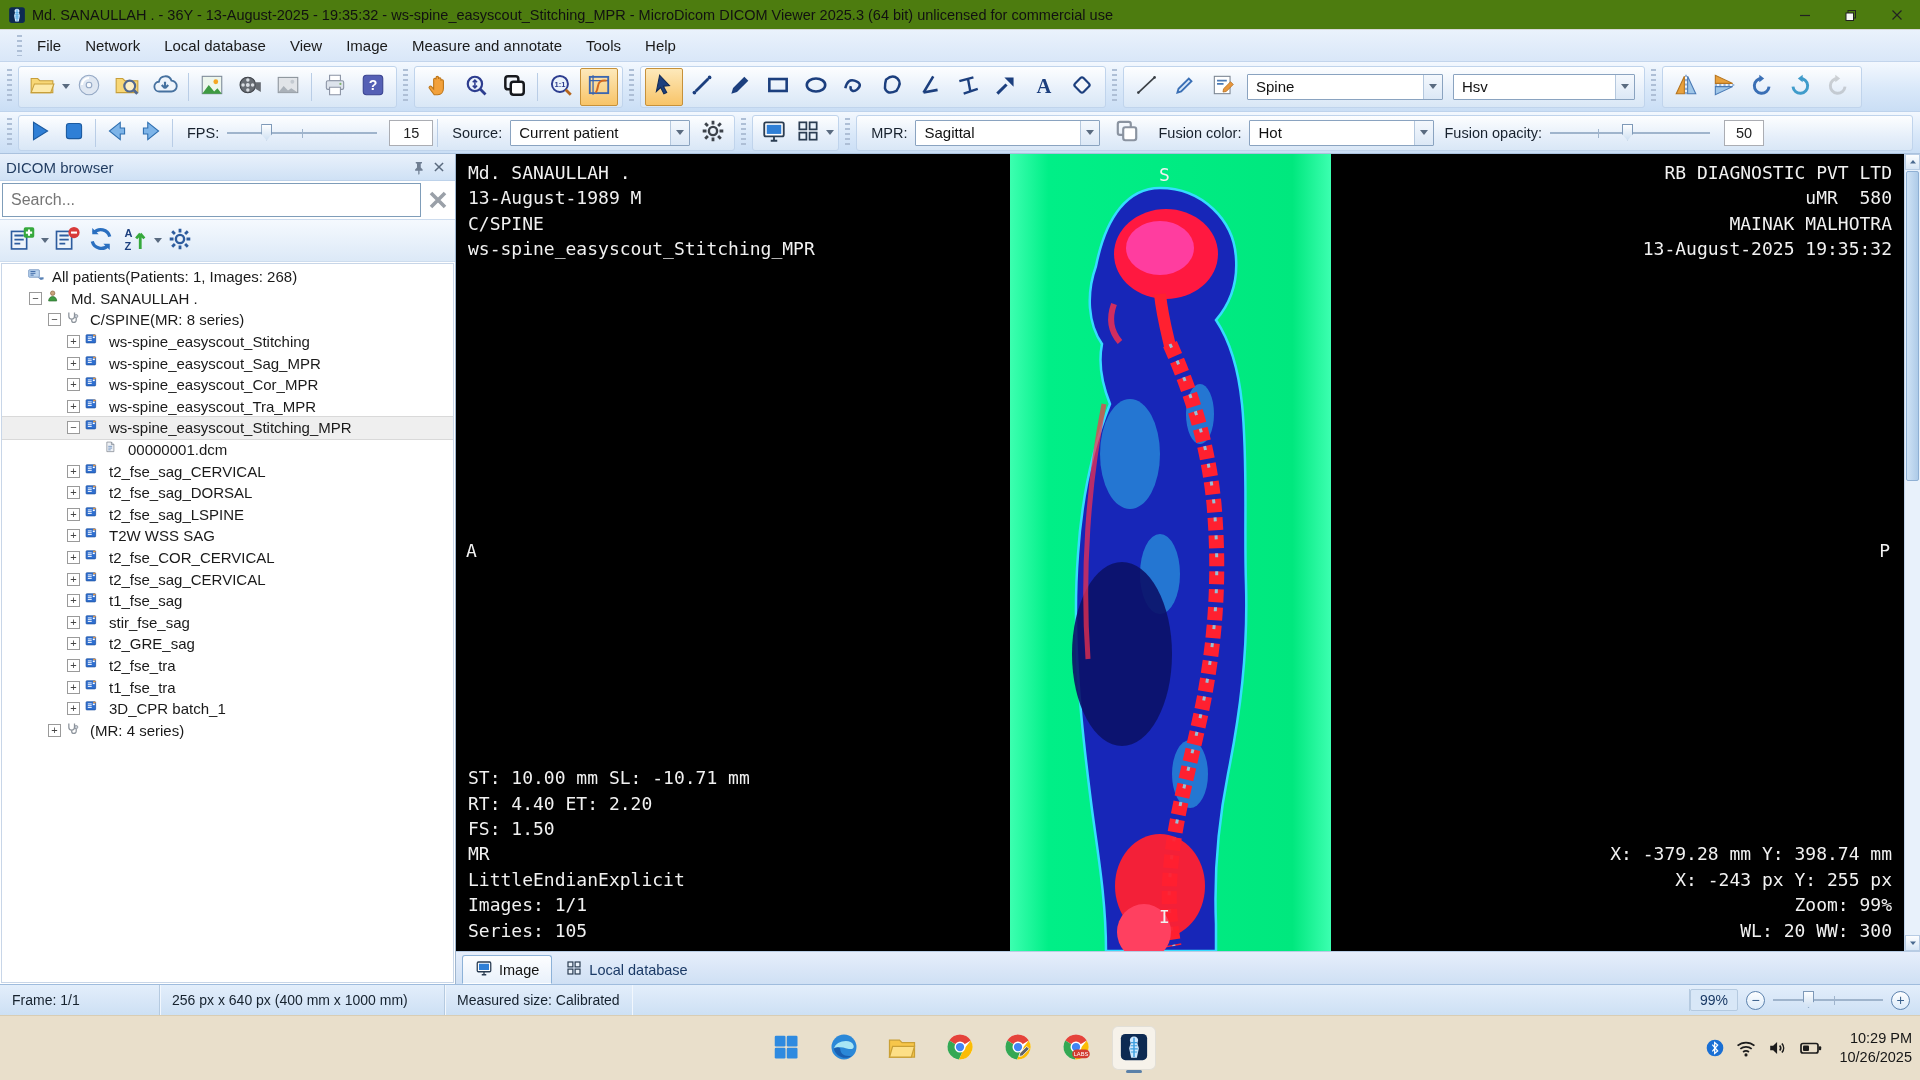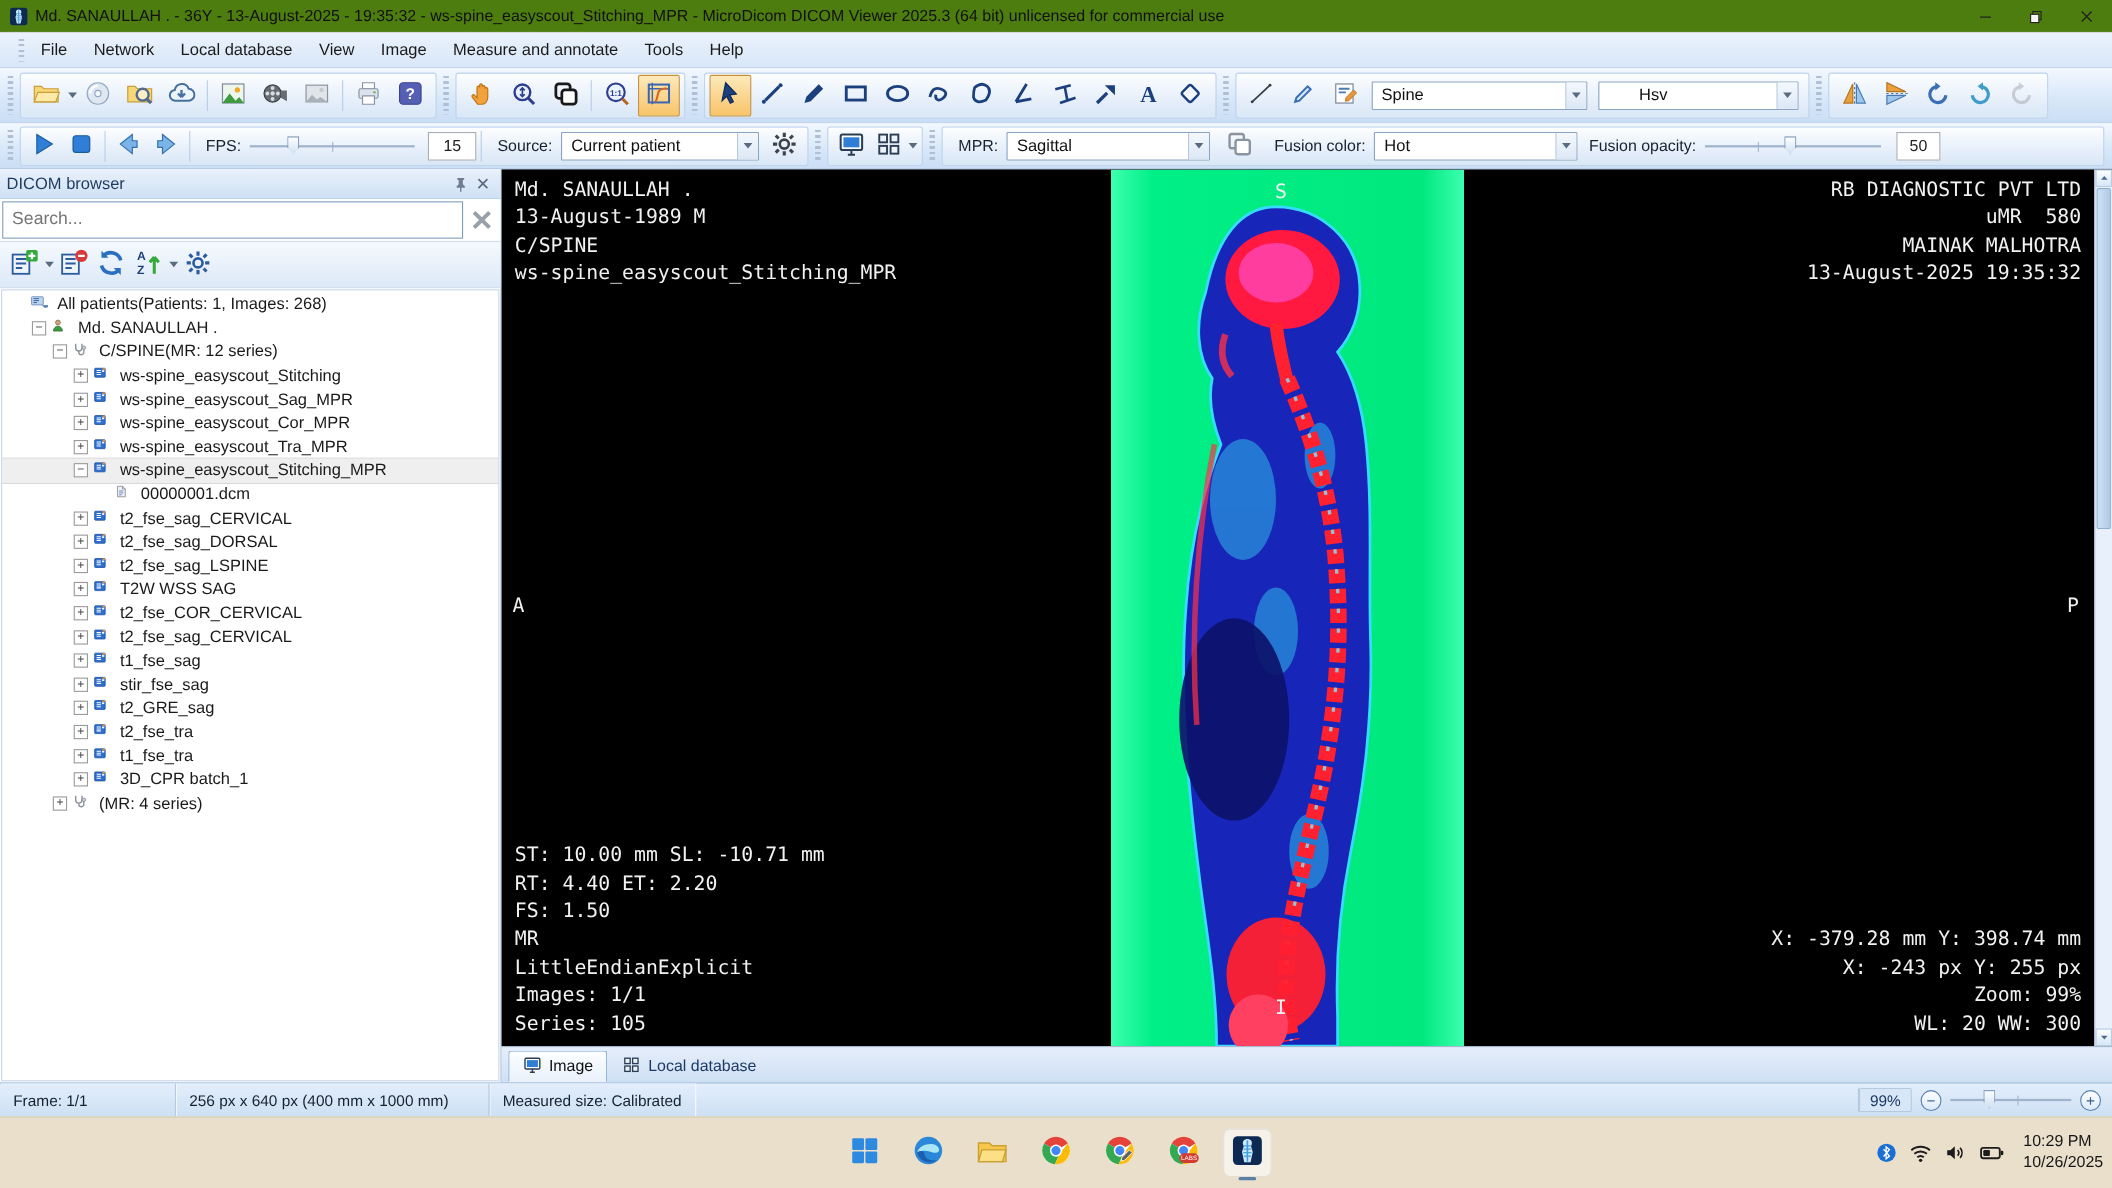--- a/index.html
+++ b/index.html
@@ -87,21 +87,21 @@
   .zbtn{width:19px;height:19px;border:1.6px solid #5c82ad;border-radius:50%;display:flex;align-items:center;justify-content:center;color:#3a608c;font-size:14px;line-height:1;background:linear-gradient(#fdfeff,#dcebfa)}
 
   
   .taskbar{height:65px;background:#e9dfcb;position:relative;display:flex;align-items:center;border-top:1px solid #d8cdb4}
   .tb-apps{position:absolute;left:0;right:0;display:flex;justify-content:center;gap:14px}
   .app{width:44px;height:44px;display:flex;align-items:center;justify-content:center;border-radius:6px}
   .app.active{background:rgba(255,255,255,.6);box-shadow:inset 0 0 0 1px rgba(0,0,0,.08)}
   .app.active::after{content:"";position:absolute;margin-top:46px;width:16px;height:3px;border-radius:2px;background:#5a80a8}
   .tray{position:absolute;right:8px;display:flex;align-items:center;gap:10px}
   .tray .ti{display:flex;align-items:center;justify-content:center}
-  .clock{font-size:14.5px;color:#161616;line-height:19px;margin-left:6px}
+  .clock{text-align:right;font-size:14.5px;color:#161616;line-height:19px;margin-left:6px}
 </style>
 </head>
 <body>
 
 <div class="screen">
 
   <div class="titlebar">
     <span class="appico">
         <svg width="18" height="18" viewBox="0 0 24 24">
           <rect x="1.5" y="1.5" width="21" height="21" rx="3.5" fill="#0d2a52"></rect>
@@ -339,21 +339,21 @@
               <path d="M6.5 8h9M6.5 11h6" stroke="#4a7ab5" stroke-width="1.5"></path>
               <path d="M12.5 15.5l6.5-6.5 2.5 2.5-6.5 6.5-3 .5z" fill="#e8963c" stroke="#b06d1d" stroke-width=".7"></path>
             </svg></span>
         </div>
         <div class="combo" style="width: 196px; margin: 0px 5px;">
           <span class="cv">Spine</span>
           <span class="cb">
             <span class="caret-glyph"></span>
           </span>
         </div>
-        <div class="combo" style="width: 182px; margin: 4px 5px; padding-left: 28px;">
+        <div class="combo" style="width: 182px; margin: 4px 5px;">
           <span class="cv">Hsv</span>
           <span class="cb">
             <span class="caret-glyph"></span>
           </span>
         </div>
       </div>
       <div class="grip"></div>
       <div class="tb-group">
         <div class="tb-btn">
           <span><svg width="26" height="26" viewBox="0 0 24 24">
@@ -591,21 +591,21 @@
           </div>
           <div class="trow" style="padding-left: 46px;">
             <span class="exp">−</span>
             <span class="ticon">
               <svg width="17" height="17" viewBox="0 0 24 24">
                 <path d="M4 2v5.5a4 4 0 0 0 8 0V2" fill="none" stroke="#8d949c" stroke-width="1.8"></path>
                 <path d="M8 11.5V13a3.2 3.2 0 0 0 6.4 0V9.5" fill="none" stroke="#8d949c" stroke-width="1.8"></path>
                 <circle cx="14.4" cy="7.2" r="2.3" fill="#c9cfd8" stroke="#7d848d"></circle>
               </svg>
             </span>
-            <span>C/SPINE(MR: 12 series)</span>
+            <span>C/SPINE(MR: 8 series)</span>
           </div>
           <div class="trow" style="padding-left: 65px;">
             <span class="exp">+</span>
             <span class="ticon">
               <svg width="17" height="17" viewBox="0 0 24 24">
                 <rect x="1.5" y="2.5" width="13.5" height="11.5" rx="1" fill="#2f6fd0" stroke="#1c4f9e"></rect>
                 <path d="M4 5.5h5.5M4 8h5.5M4 10.5h5.5" stroke="#fff" stroke-width="1.3"></path>
                 <rect x="11" y="5" width="2.8" height="2.2" fill="#fff"></rect>
                 <rect x="11.5" y="2.5" width="3.5" height="2" fill="#e8963c"></rect>
               </svg>

